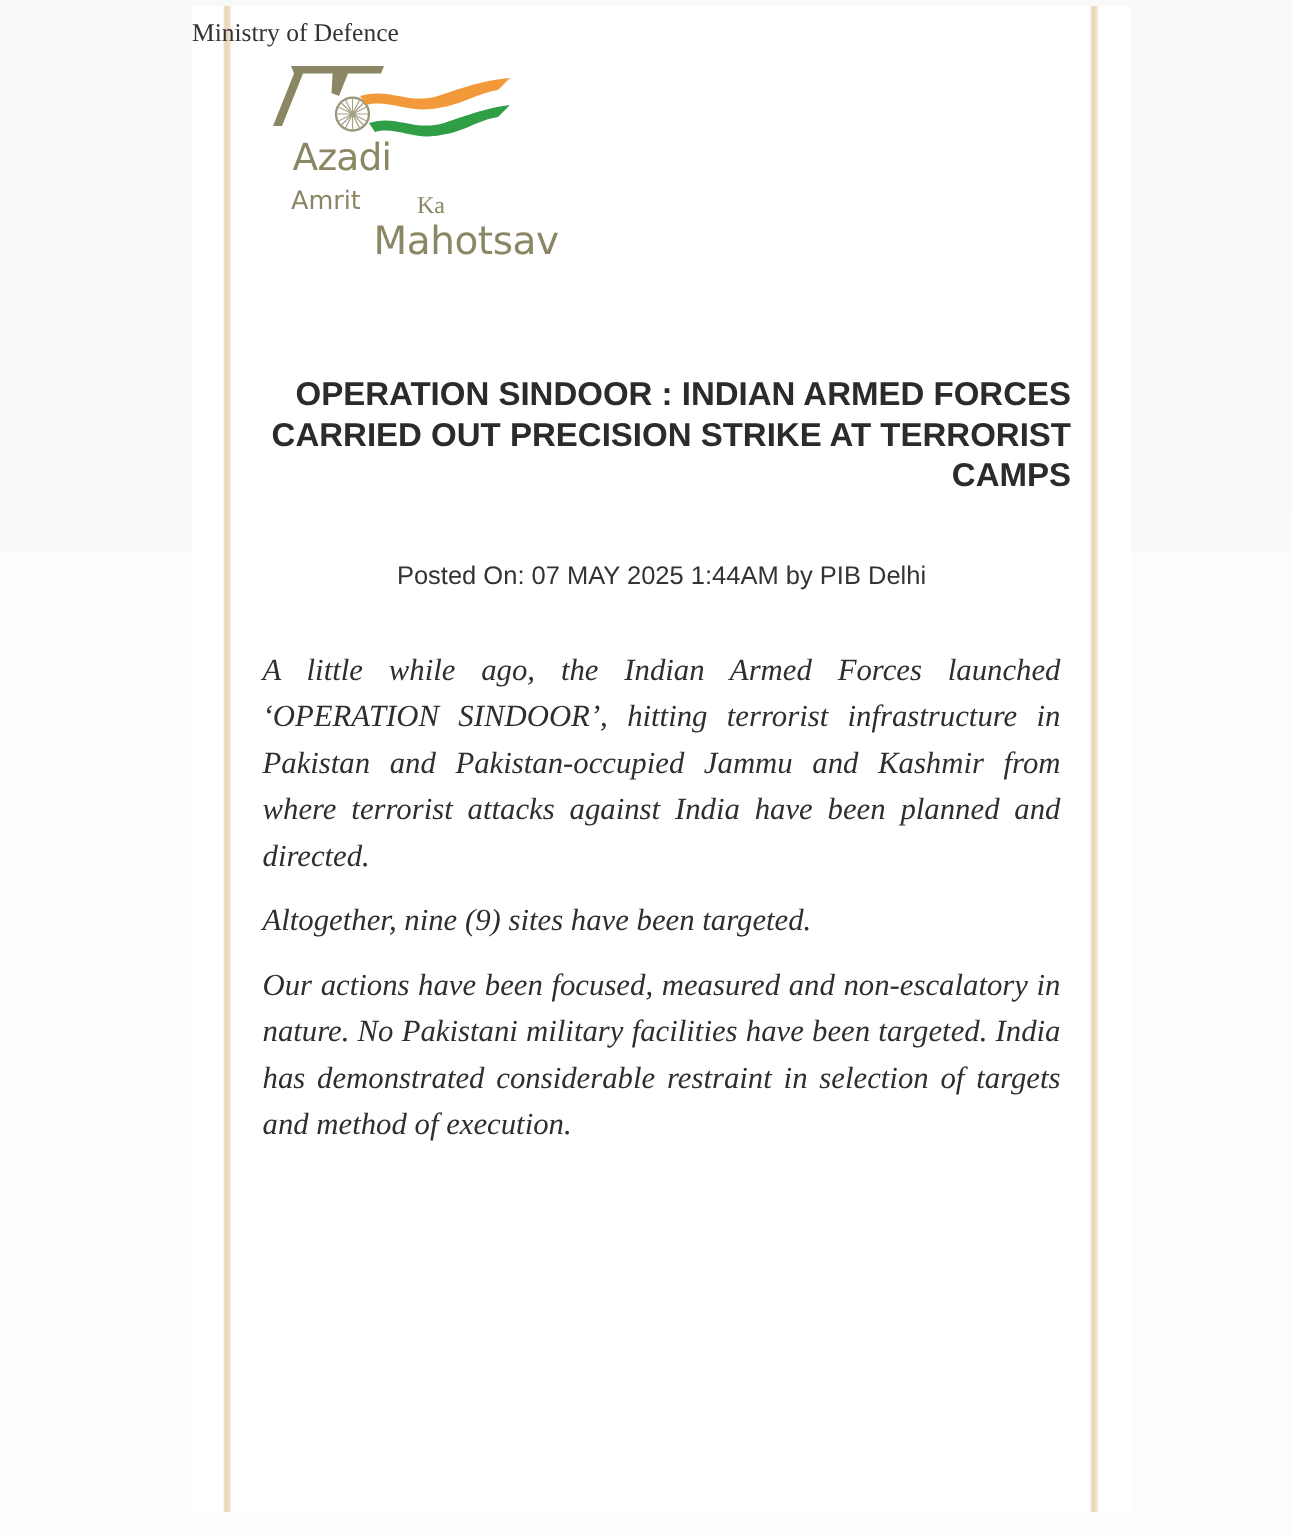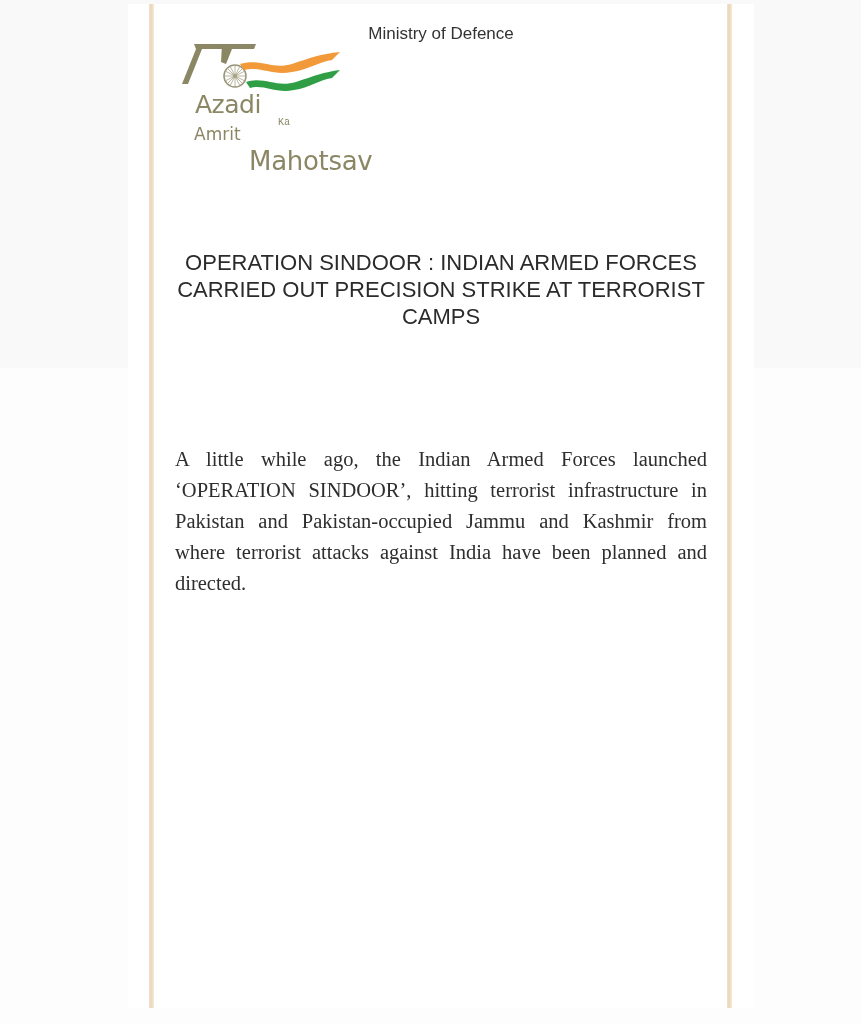--- a/index.html
+++ b/index.html
@@ -40,23 +40,22 @@
       height: 1004px;
       background: linear-gradient(to right, #f3e4cf 0, #e9d5b8 40%, #f6ead8 100%);
     }
     .rule.left { left: 21px; }
     .rule.right { left: 599px; }
 
     .ministry {
       position: absolute;
       left: 0;
       width: 626px;
-      top: 20px;
-      text-align: center;
-      font-family: Liberation Sans, sans-serif;
+      top: 8px;
+      font-family: Liberation Serif, serif;
       font-size: 17px;
       color: #333333;
     }
 
     .logo {
       position: absolute;
       left: 52px;
       top: 36px;
       width: 210px;
       height: 116px;
@@ -67,23 +66,23 @@
       left: 15px;
       top: 50px;
       font-family: "DejaVu Sans", sans-serif;
       font-size: 25px;
       color: #8b8765;
       letter-spacing: -0.5px;
     }
     .logo .ka {
       position: absolute;
       left: 98px;
-      top: 77px;
-      font-family: Liberation Mono, monospace;
-      font-size: 10px;
+      top: 89px;
+      font-family: Liberation Serif, serif;
+      font-size: 16px;
       color: #8b8765;
     }
     .logo .amrit {
       position: absolute;
       left: 14px;
       top: 84px;
       font-family: "DejaVu Sans", sans-serif;
       font-size: 17px;
       color: #8b8765;
     }
@@ -107,23 +106,23 @@
       font-family: "Liberation Sans", sans-serif;
       font-weight: bold;
       font-size: 25px;
       color: #2b2b2b;
     }
     .headline {
       position: absolute;
       left: 40px;
       width: 546px;
       top: 245px;
-      text-align: center;
+      text-align: right;
       font-family: "Liberation Sans", sans-serif;
-      font-weight: normal;
+      font-weight: bold;
       font-size: 22px;
       line-height: 27px;
       color: #2b2b2b;
     }
     .posted {
       position: absolute;
       left: 0;
       width: 626px;
       top: 370px;
       text-align: center;
@@ -136,23 +135,24 @@
       position: absolute;
       left: 47px;
       width: 532px;
       top: 424px;
       font-family: "Liberation Serif", serif;
       font-size: 20.5px;
       line-height: 31px;
       color: #2e2e2e;
     }
     .body-text p {
-      margin: 16px 0 12px 0;
+      margin: 4px 0 12px 0;
       text-align: justify;
       text-align-last: left;
+      font-style: italic;
     }
   </style>
 </head>
 <body>
 
 <div class="bg-band-top"></div>
 <div class="bg-band-bottom"></div>
 
 <div class="page">
   <div class="rule left"></div>
@@ -186,17 +186,20 @@
 
       <path d="M66 42 C84 36, 96 48, 116 42 C134 36, 144 32, 160 30 L152 38 C138 40, 130 48, 114 50 C96 54, 84 44, 70 48 Z" fill="#2f9e45"></path>
     </svg>
     <span class="azadi">Azadi</span>
     <span class="ka">Ka</span>
     <span class="amrit">Amrit</span>
     <span class="mahotsav">Mahotsav</span>
   </div>
 
   <div class="headline">OPERATION SINDOOR : INDIAN ARMED FORCES CARRIED OUT PRECISION STRIKE AT TERRORIST CAMPS</div>
+  <div class="posted">Posted On: 07 MAY 2025 1:44AM by PIB Delhi</div>
 
   <div class="body-text">
     <p>A little while ago, the Indian Armed Forces launched ‘OPERATION SINDOOR’, hitting terrorist infrastructure in Pakistan and Pakistan-occupied Jammu and Kashmir from where terrorist attacks against India have been planned and directed.</p>
+    <p>Altogether, nine (9) sites have been targeted.</p>
+    <p>Our actions have been focused, measured and non-escalatory in nature. No Pakistani military facilities have been targeted. India has demonstrated considerable restraint in selection of targets and method of execution.</p>
   </div>
 </div>
 
 </body></html>

